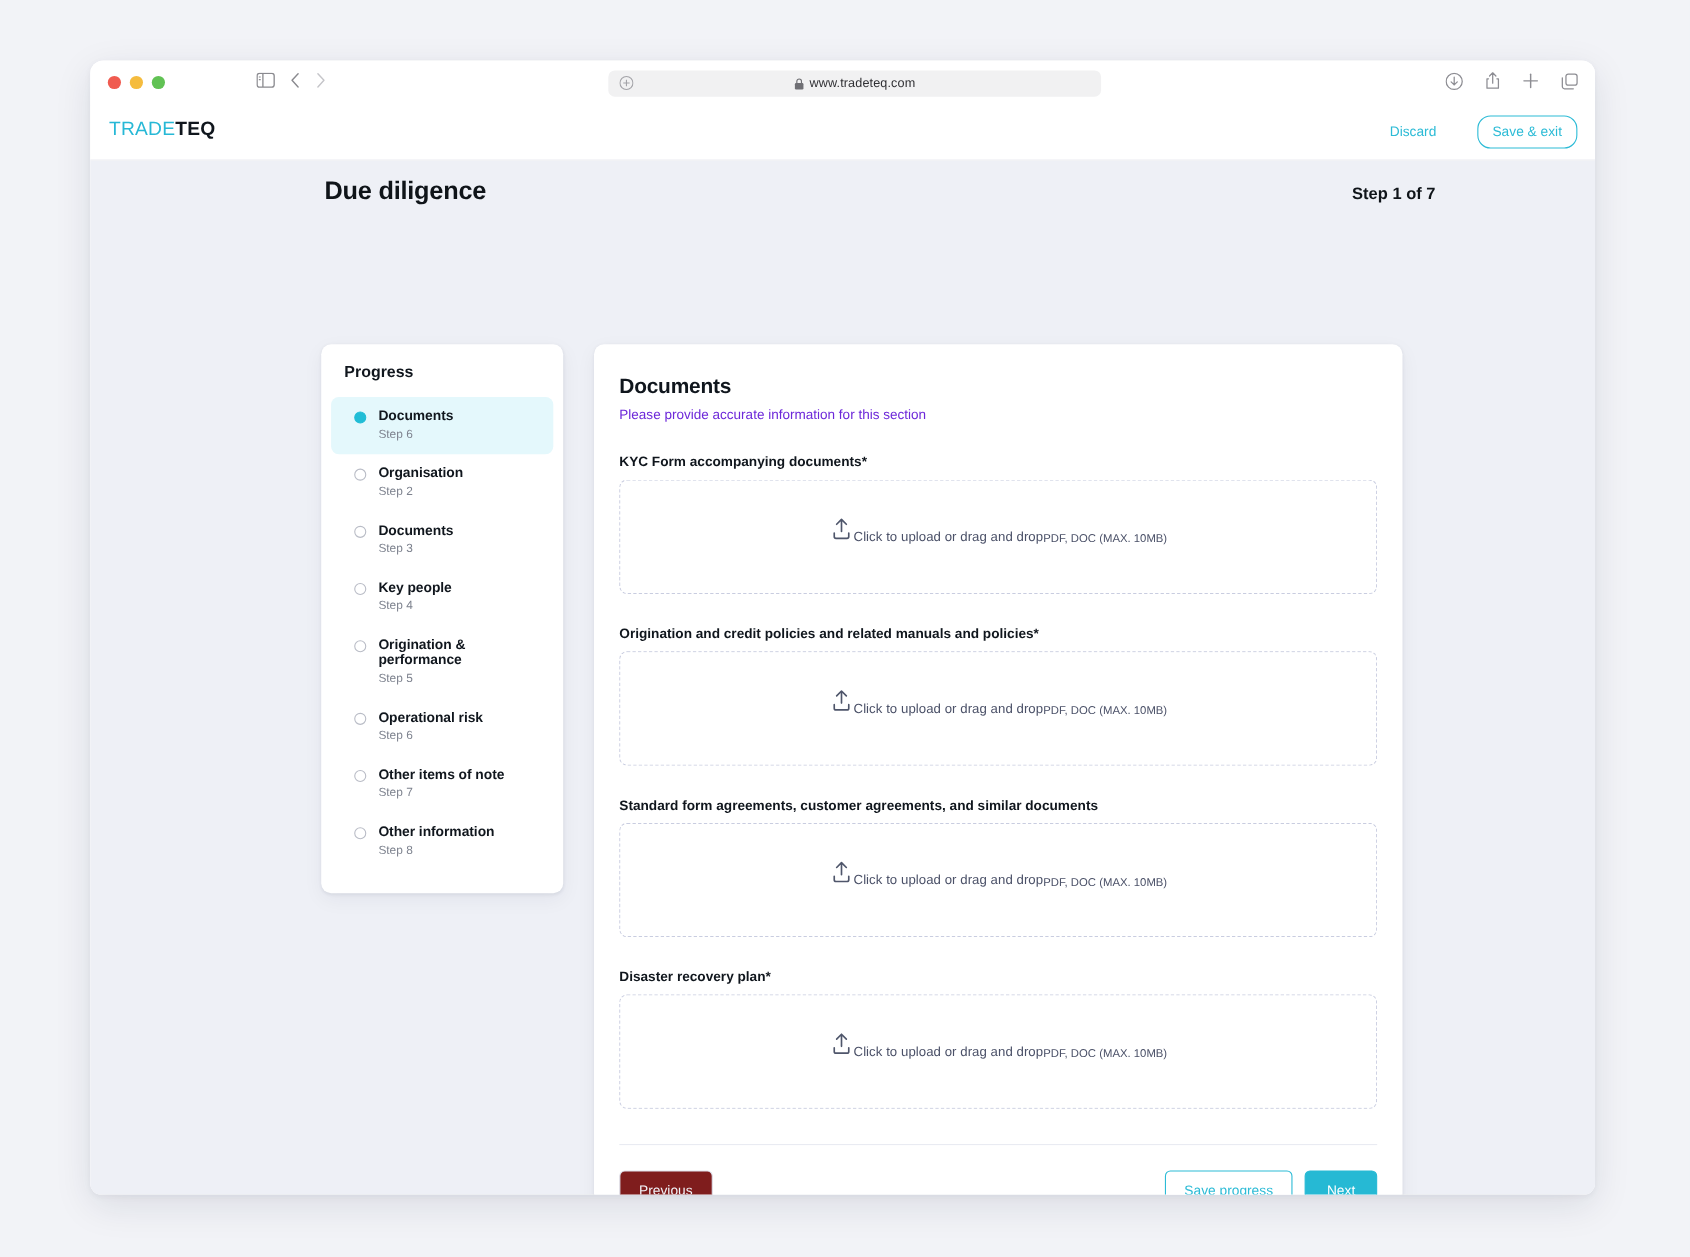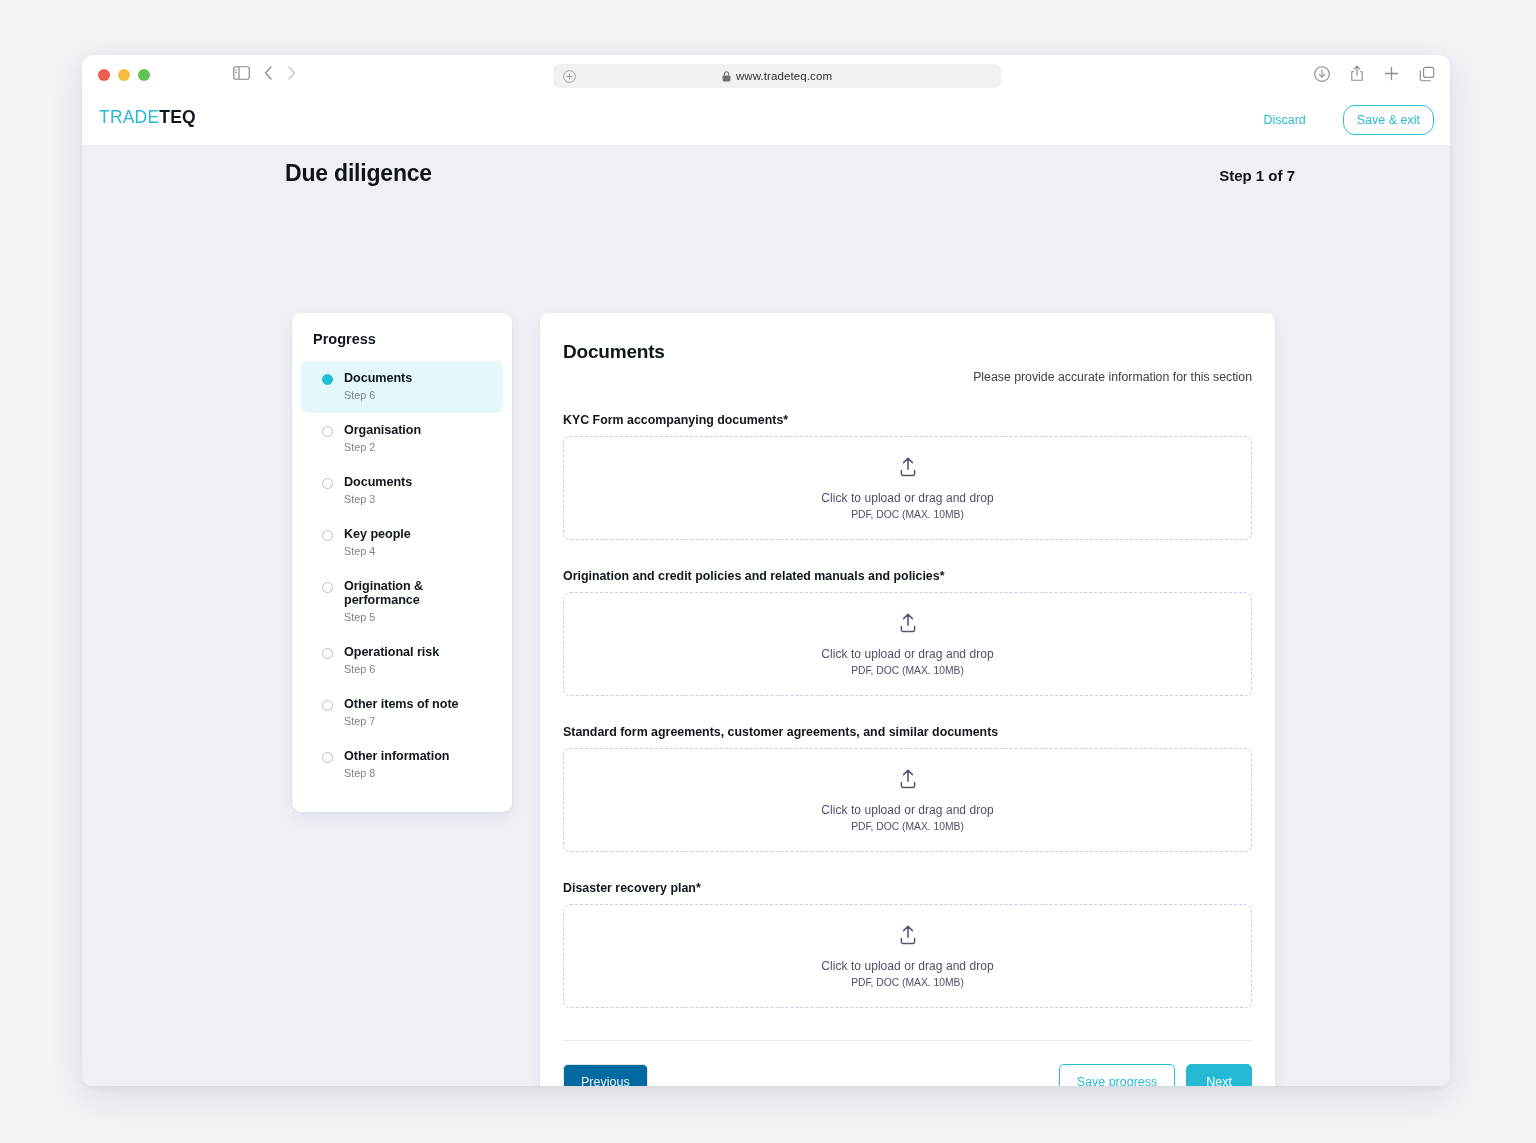--- a/index.html
+++ b/index.html
@@ -144,21 +144,21 @@
 
   
   .app-body {
     position: relative;
     height: 940px;
     background: #eef0f6;
   }
 
   .page-head {
     position: absolute;
-    left: 203px;
+    left: 213px;
     top: 14px;
     width: 1010px;
     display: flex;
     align-items: baseline;
     justify-content: space-between;
   }
   .page-title {
     font-size: 23px;
     font-weight: 700;
     color: #0f1419;
@@ -238,39 +238,38 @@
     box-shadow: 0 1px 3px rgba(20,28,60,.07), 0 6px 18px rgba(20,28,60,.05);
   }
   .form-title {
     font-size: 19px;
     font-weight: 700;
     color: #10161d;
     letter-spacing: -.2px;
   }
   .form-subtitle {
     font-size: 12.3px;
-    color: #404040;
+    color: #6d28d9;
     margin-top: 7px;
-    text-align: right;
   }
   .field { margin-top: 29px; }
   .field:first-of-type { margin-top: 31px; }
   .field-label {
     font-size: 12.4px;
     font-weight: 700;
     color: #10161d;
     display: block;
     margin-bottom: 9px;
   }
   .dropzone {
     border: 1.3px dashed #c9cde0;
     border-radius: 7px;
     height: 104px;
     display: flex;
-    flex-direction: column;
+    flex-direction: row;
     align-items: center;
     justify-content: center;
     cursor: pointer;
     background: #fff;
   }
   .upload-icon { color: #4f566b; margin-bottom: 9px; }
   .dz-main {
     font-size: 12px;
     color: #4b5168;
     letter-spacing: .05px;
@@ -291,21 +290,21 @@
   }
   .btn {
     font-family: inherit;
     font-size: 12.5px;
     border-radius: 5px;
     cursor: pointer;
     padding: 10px 17px;
     border: 1px solid transparent;
   }
   .btn-previous {
-    background: #0369a1;
+    background: #7f1d1d;
     color: #f2f4f9;
     border-color: #dfe2ec;
     cursor: default;
   }
   .footer-right { display: flex; gap: 11px; }
   .btn-save-progress {
     background: #fff;
     color: #2cbbd6;
     border-color: #2cbbd6;
   }

